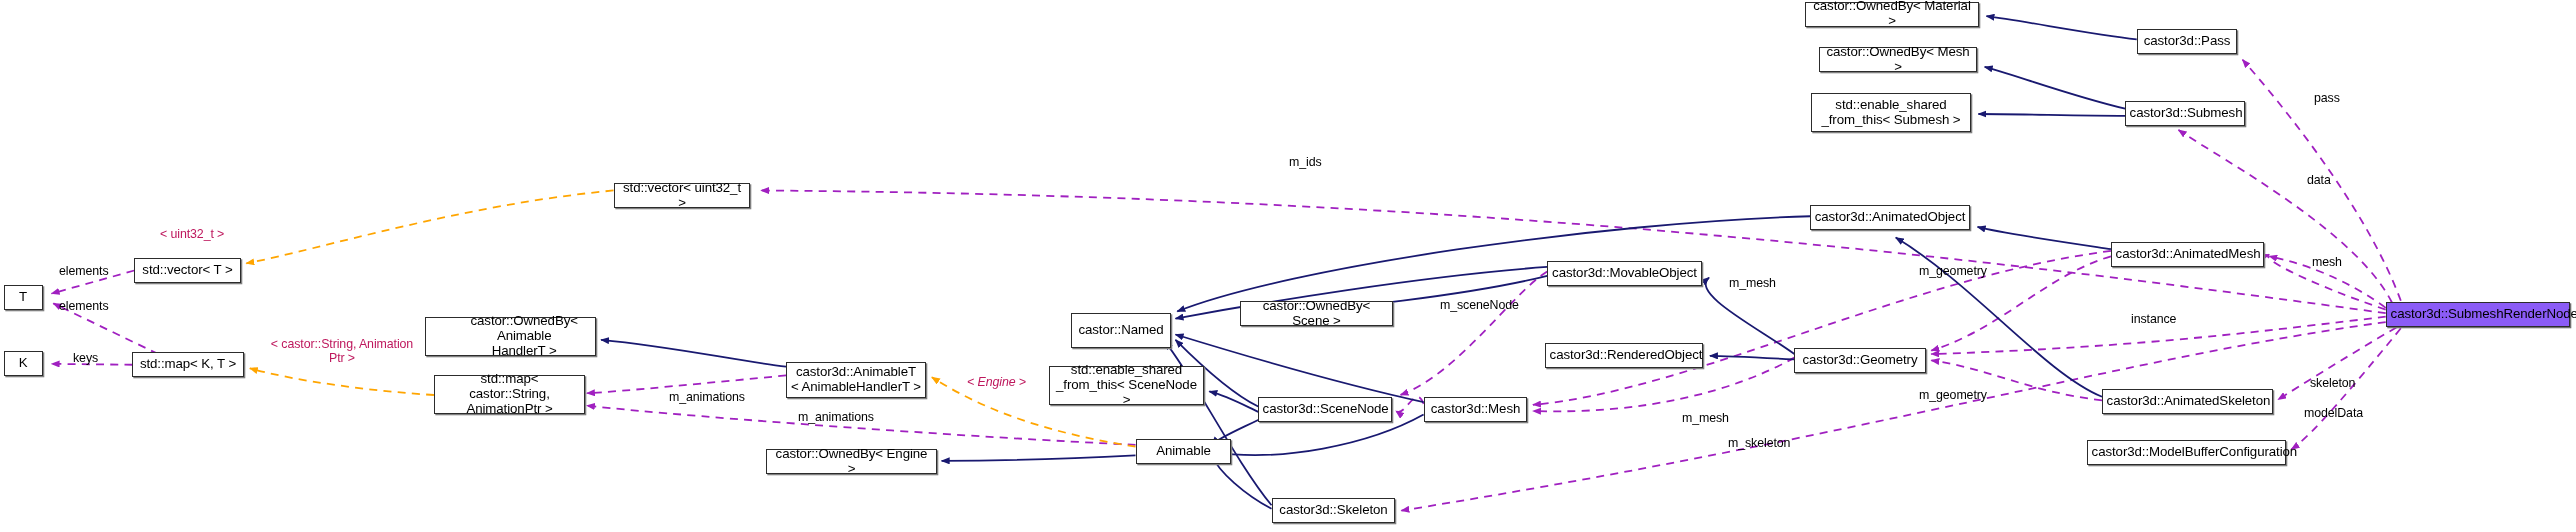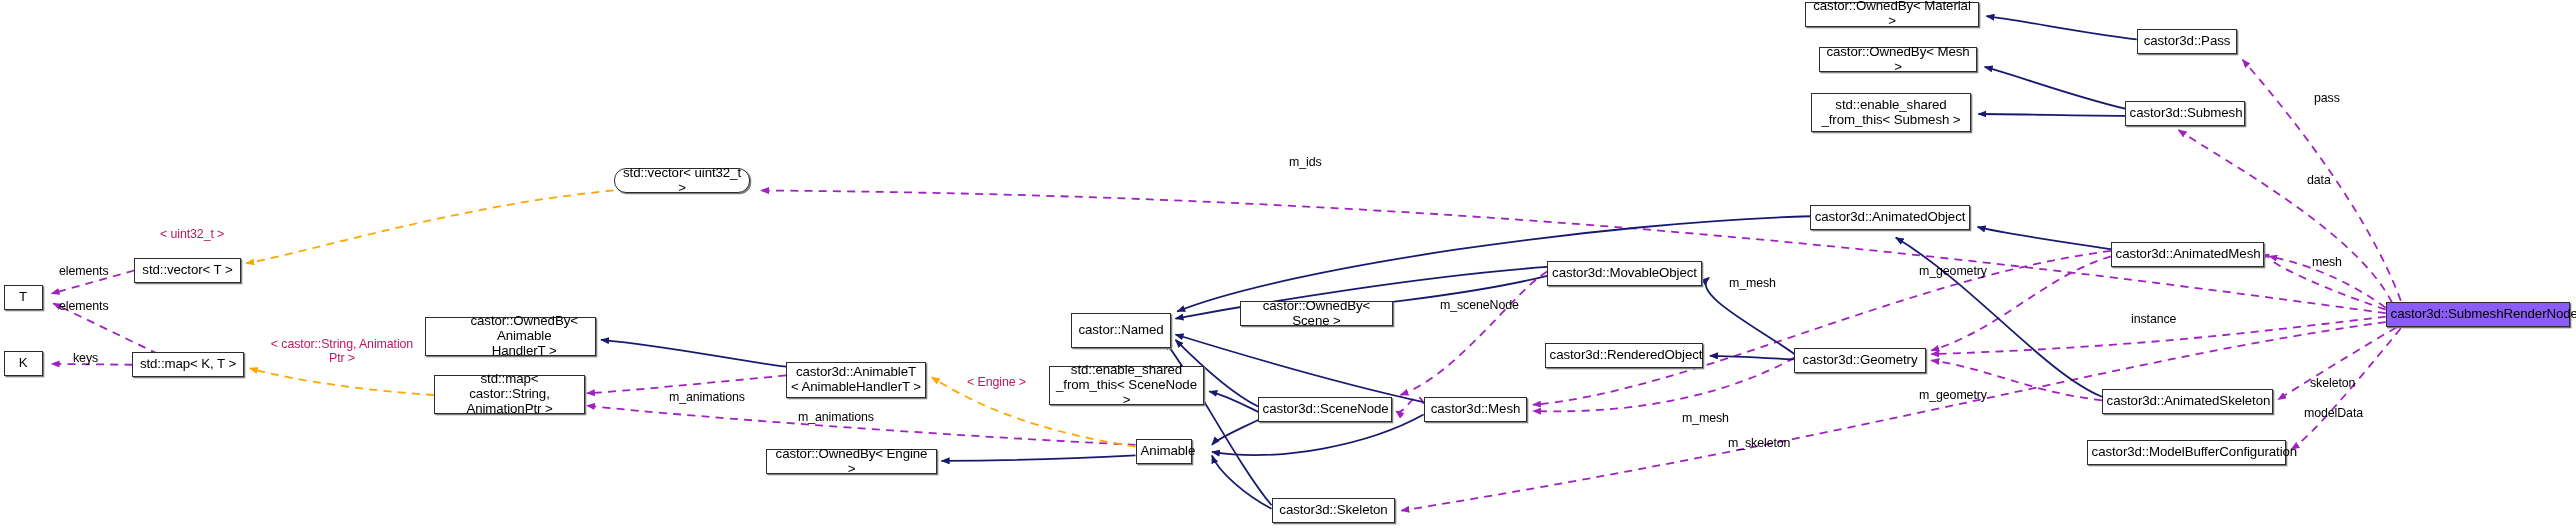--- a/index.html
+++ b/index.html
@@ -150,21 +150,21 @@
   <div class="node" style="left:425px; top:317px; width:171px; height:39px;padding-left:31px;">
     <span class="node-label">castor::OwnedBy&lt; Animable
 HandlerT &gt;</span>
   </div>
 
   <div class="node" style="left:434px; top:375px; width:151px; height:39px;">
     <span class="node-label">std::map&lt; castor::String,
 AnimationPtr &gt;</span>
   </div>
 
-  <div class="node" style="left:614px; top:168px; width:136px; height:25px;border-radius:12px;">
+  <div class="node" style="left:614px; top:183px; width:136px; height:25px;">
     <span class="node-label">std::vector&lt; uint32_t &gt;</span>
   </div>
 
   <div class="node" style="left:786px; top:362px; width:140px; height:36px;">
     <span class="node-label">castor3d::AnimableT
 &lt; AnimableHandlerT &gt;</span>
   </div>
 
   <div class="node" style="left:766px; top:449px; width:171px; height:25px;">
     <span class="node-label">castor::OwnedBy&lt; Engine &gt;</span>
@@ -172,21 +172,21 @@
 
   <div class="node" style="left:1049px; top:366px; width:155px; height:39px;">
     <span class="node-label">std::enable_shared
 _from_this&lt; SceneNode &gt;</span>
   </div>
 
   <div class="node" style="left:1071px; top:313px; width:100px; height:35px;">
     <span class="node-label">castor::Named</span>
   </div>
 
-  <div class="node" style="left:1136px; top:439px; width:56px; height:25px;">
+  <div class="node" style="left:1136px; top:439px; width:95px; height:25px;">
     <span class="node-label">Animable</span>
   </div>
 
   <div class="node" style="left:1240px; top:301px; width:153px; height:25px;">
     <span class="node-label">castor::OwnedBy&lt; Scene &gt;</span>
   </div>
 
   <div class="node" style="left:1258px; top:397px; width:134px; height:25px;">
     <span class="node-label">castor3d::SceneNode</span>
   </div>
@@ -254,21 +254,21 @@
 
   <div class="edge-label" style="left:59px;  top:265px;">elements</div>
   <div class="edge-label" style="left:59px;  top:300px;">elements</div>
   <div class="edge-label" style="left:73px;  top:352px;">keys</div>
   <div class="edge-label tpl" style="left:160px; top:228px;">&lt; uint32_t &gt;</div>
   <div class="edge-label tpl" style="left:262px; top:338px; width:160px;">&lt; castor::String, Animation
 Ptr &gt;</div>
   <div class="edge-label" style="left:1289px; top:156px;">m_ids</div>
   <div class="edge-label" style="left:669px; top:391px;">m_animations</div>
   <div class="edge-label" style="left:798px; top:411px;">m_animations</div>
-  <div class="edge-label tpl" style="left:967px; top:376px;">&lt; Engine &gt;</div>
+  <div class="edge-label tpl" style="left:967px; top:376px;font-style:italic;">&lt; Engine &gt;</div>
   <div class="edge-label" style="left:1440px; top:299px;">m_sceneNode</div>
   <div class="edge-label" style="left:1729px; top:277px;">m_mesh</div>
   <div class="edge-label" style="left:1682px; top:412px;">m_mesh</div>
   <div class="edge-label" style="left:1728px; top:437px;">m_skeleton</div>
   <div class="edge-label" style="left:1919px; top:265px;">m_geometry</div>
   <div class="edge-label" style="left:1919px; top:389px;">m_geometry</div>
   <div class="edge-label" style="left:2131px; top:313px;">instance</div>
   <div class="edge-label" style="left:2312px; top:256px;">mesh</div>
   <div class="edge-label" style="left:2307px; top:174px;">data</div>
   <div class="edge-label" style="left:2314px; top:92px;">pass</div>

